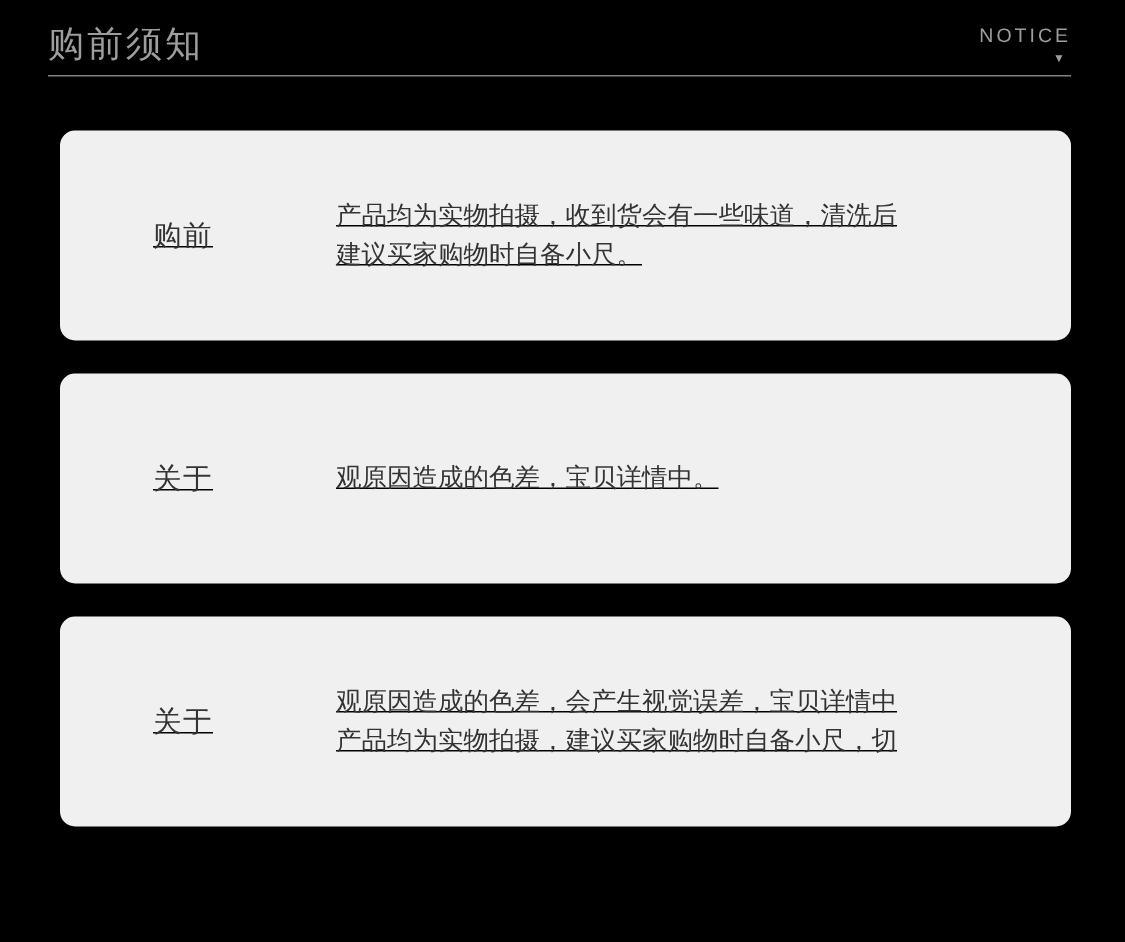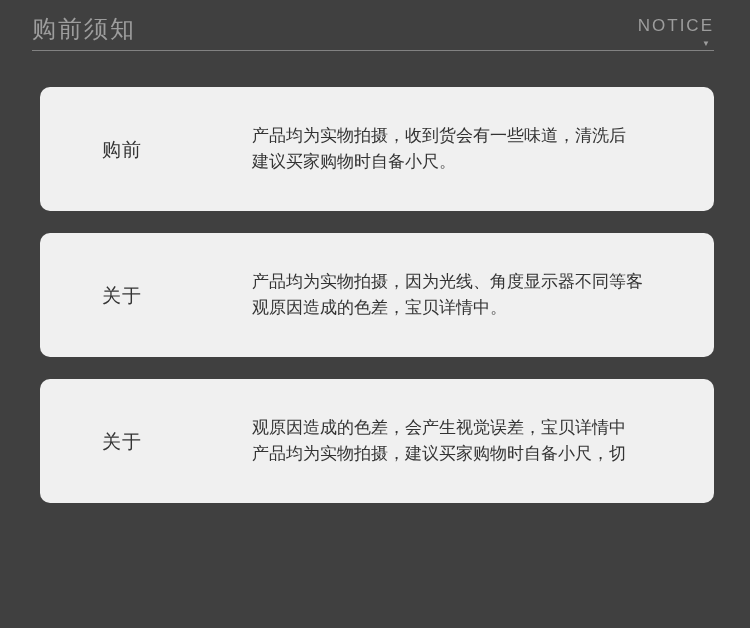--- a/index.html
+++ b/index.html
@@ -1,23 +1,24 @@
 <!DOCTYPE html>
 <html><head>
 <meta charset="utf-8">
 <style>
   * { margin: 0; padding: 0; box-sizing: border-box; }
   html, body { background: #ffffff; }
   .page {
     width: 750px;
     height: 628px;
-    background: #404040;
+    background: #000000;
     font-family: "Liberation Sans", "DejaVu Sans", sans-serif;
     position: relative;
     overflow: hidden;
+    text-decoration: underline;
   }
   .header {
     position: relative;
     margin: 0 36px 0 32px;
     height: 51px;
     border-bottom: 1px solid #828282;
   }
   .page-title {
     position: absolute;
     left: 0;
@@ -29,42 +30,41 @@
   }
   .notice-block {
     position: absolute;
     right: 0;
     top: 16px;
     text-align: right;
     cursor: pointer;
   }
   .notice-label {
     display: block;
-    font-size: 17px;
+    font-size: 13px;
     font-weight: 400;
     color: #9d9d9d;
     letter-spacing: 2px;
   }
   .dropdown-arrow {
     display: block;
     font-size: 8px;
     line-height: 8px;
     color: #9d9d9d;
     margin-top: 4px;
     padding-right: 4px;
   }
   .cards { padding-top: 36px; }
   .card {
     margin: 0 36px 22px 40px;
-    height: 124px;
+    height: 140px;
     background: #f0f0f0;
     border-radius: 10px;
     display: flex;
     align-items: center;
-    gap: 28px;
   }
   .card-label {
     width: 184px;
     padding-left: 62px;
     flex-shrink: 0;
     font-size: 19px;
     line-height: 25px;
     letter-spacing: 1px;
     color: #333333;
   }
@@ -99,21 +99,20 @@
         <div class="body-line">产品均为实物拍摄，收到货会有一些味道，清洗后</div>
         <div class="body-line">建议买家购物时自备小尺。</div>
       </div>
     </section>
 
     <section class="card">
       <div class="card-label">
         <div class="label-line">关于</div>
       </div>
       <div class="card-body">
-        <div class="body-line">产品均为实物拍摄，因为光线、角度显示器不同等客</div>
         <div class="body-line">观原因造成的色差，宝贝详情中。</div>
       </div>
     </section>
 
     <section class="card">
       <div class="card-label">
         <div class="label-line">关于</div>
       </div>
       <div class="card-body">
         <div class="body-line">观原因造成的色差，会产生视觉误差，宝贝详情中</div>

